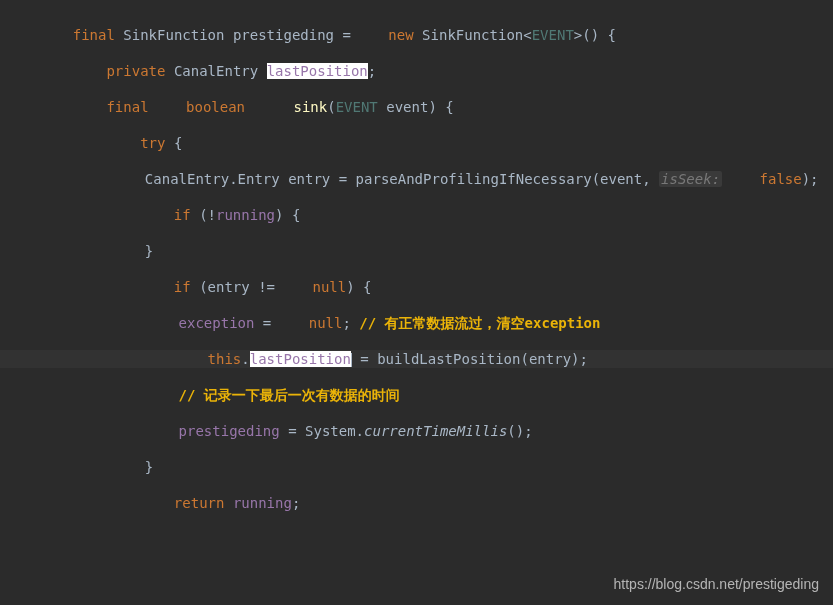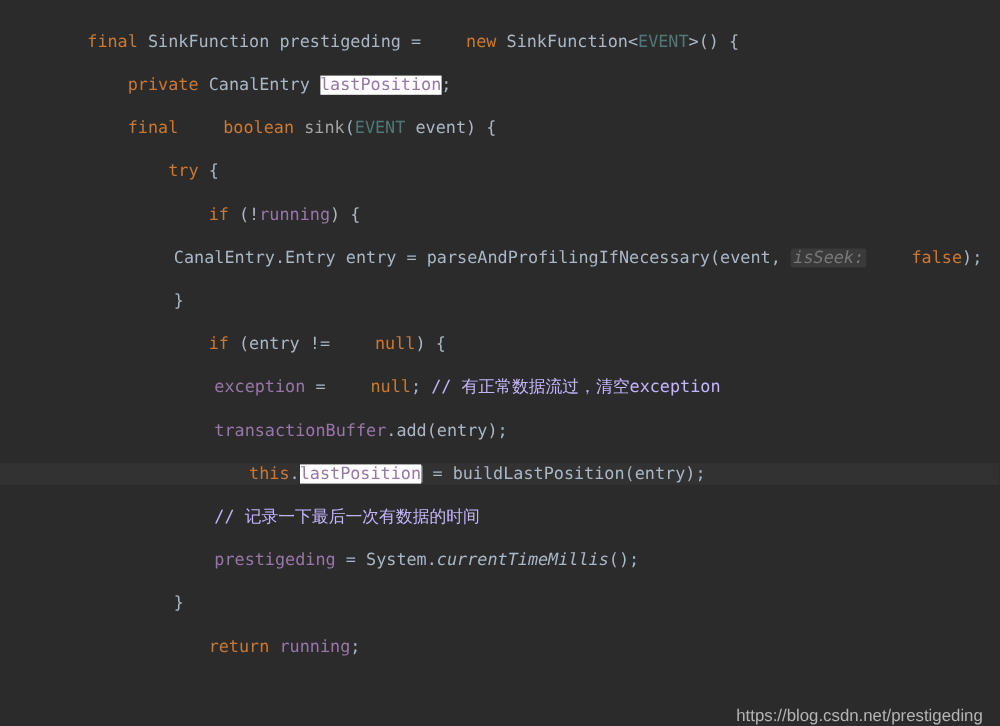--- a/index.html
+++ b/index.html
@@ -22,50 +22,49 @@
       padding: 0 10px;
       height: 18px;
     }
     .line.highlighted {
       background: #323232;
     }
     .kw { color: #cc7832; margin-left: 29px; }
     .type { color: #a9b7c6; }
     .typeparam { color: #507874; }
     .field { color: #9876aa; }
-    .method { color: #a3a3a3; }
-    .comment { color: #c4b5fd; }
+    .method { color: #fef9c3; margin-left: 40px; }
+    .comment { color: #eab308; font-weight: bold; }
     .hint { color: #787878; background: #3a3a3a; border-radius: 2px; padding: 0 2px; font-style: italic; }
     .static-call { color: #a9b7c6; font-style: italic; }
     .field-hl { background: #ffffff; color: #9876aa; }
     .cursor { display: inline-block; width: 1px; height: 14px; background: #a9b7c6; vertical-align: middle; }
     .watermark {
       position: absolute;
-      bottom: 0;
+      bottom: 12px;
       right: 14px;
       color: #cccccc;
       font-size: 14px;
       font-family: sans-serif;
       opacity: 0.85;
     }
   </style>
 </head>
 <body>
 
 <div class="code-container">
 <div class="line">    <span class="kw">final</span> <span class="type">SinkFunction</span> <span>prestigeding</span> = <span class="kw">new</span> <span>SinkFunction</span>&lt;<span class="typeparam">EVENT</span>&gt;() {</div>
 <div class="line">        <span class="kw">private</span> <span class="type">CanalEntry</span> <span class="field-hl">lastPosition</span>;</div>
 <div class="line">        <span class="kw">final</span> <span class="kw">boolean</span> <span class="method">sink</span>(<span class="typeparam">EVENT</span> <span>event</span>) {</div>
 <div class="line">            <span class="kw">try</span> {</div>
+<div class="line">                <span class="type">CanalEntry.Entry</span> <span>entry</span> = <span>parseAndProfilingIfNecessary</span>(<span>event</span>, <span class="hint">isSeek:</span> <span class="kw">false</span>);</div>
 <div class="line">                <span class="kw">if</span> (!<span class="field">running</span>) {</div>
-<div class="line">                <span class="type">CanalEntry.Entry</span> <span>entry</span> = <span>parseAndProfilingIfNecessary</span>(<span>event</span>, <span class="hint">isSeek:</span> <span class="kw">false</span>);</div>
 <div class="line">                }</div>
 <div class="line">                <span class="kw">if</span> (<span>entry</span> != <span class="kw">null</span>) {</div>
 <div class="line">                    <span class="field">exception</span> = <span class="kw">null</span>; <span class="comment">// 有正常数据流过，清空exception</span></div>
-<div class="line">                    <span class="field">transactionBuffer</span>.<span>add</span>(<span>entry</span>);</div>
 <div class="line highlighted">                    <span class="kw">this</span>.<span class="field-hl">lastPosition</span><span class="cursor"></span> = <span>buildLastPosition</span>(<span>entry</span>);</div>
 <div class="line">                    <span class="comment">// 记录一下最后一次有数据的时间</span></div>
 <div class="line">                    <span class="field">prestigeding</span> = <span>System</span>.<span class="static-call">currentTimeMillis</span>();</div>
 <div class="line">                }</div>
 <div class="line">                <span class="kw">return</span> <span class="field">running</span>;</div>
 
 
 
 
 

